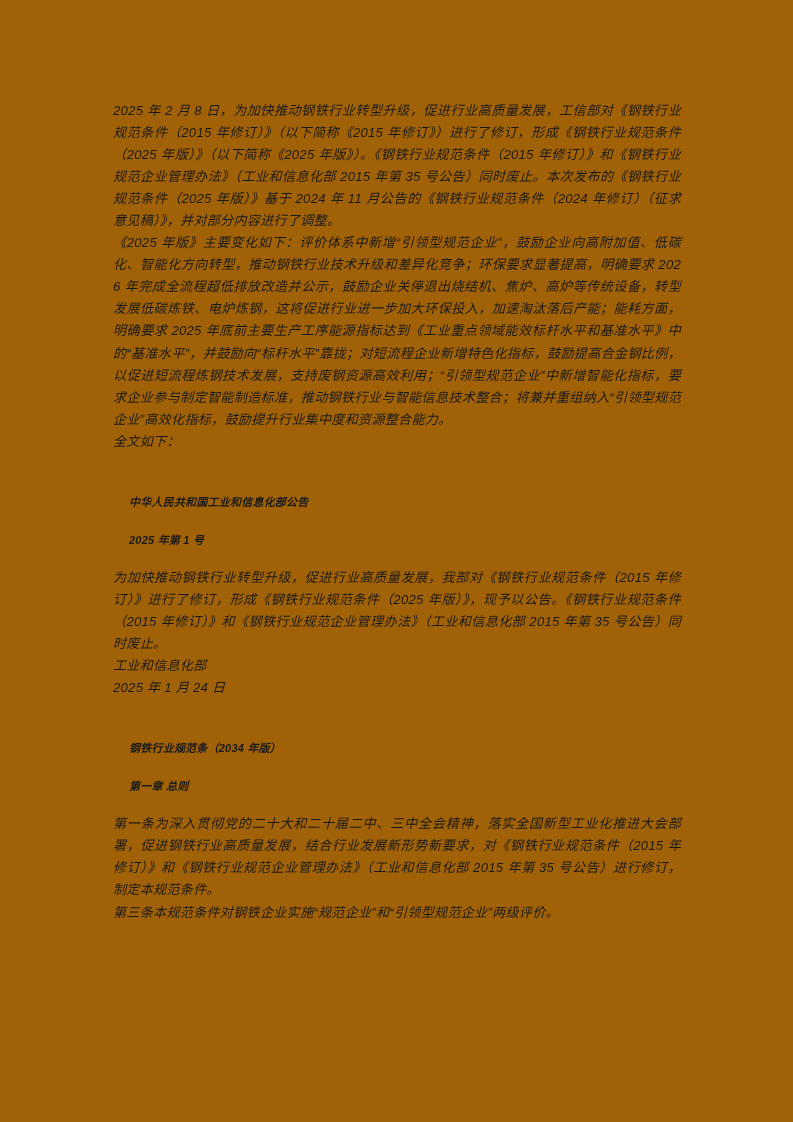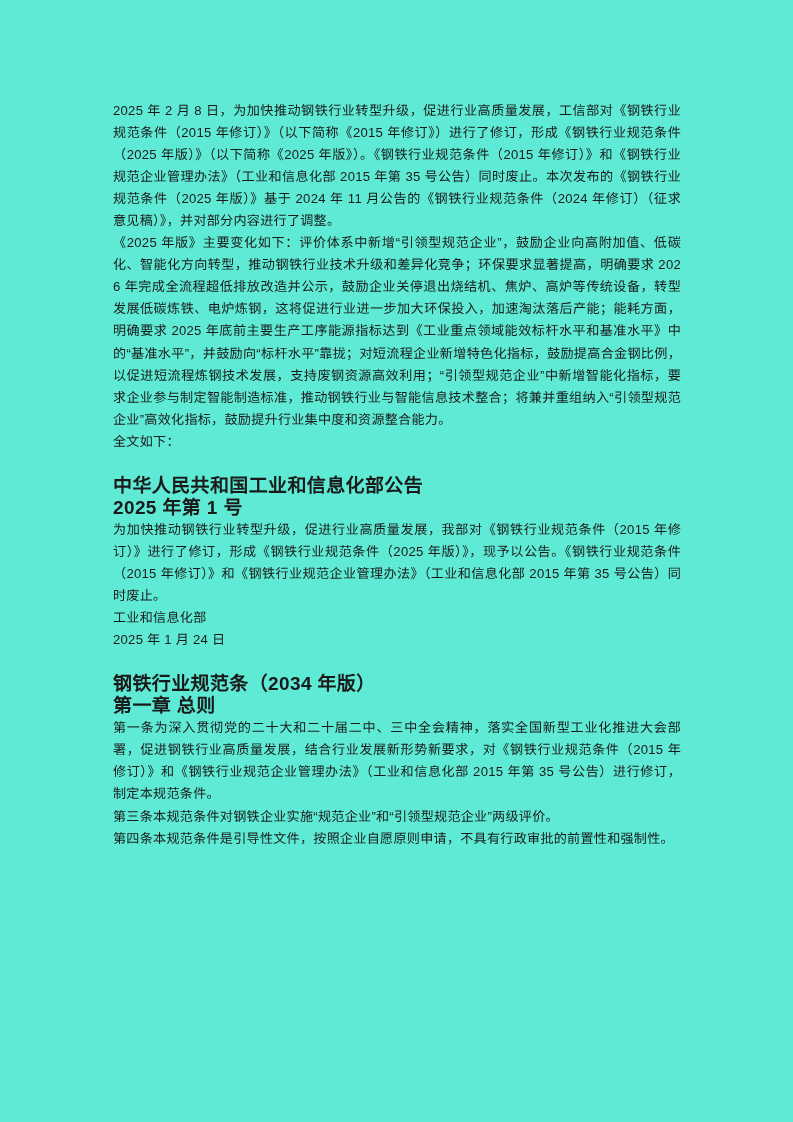--- a/index.html
+++ b/index.html
@@ -15,42 +15,43 @@
     color: #1a1a1a;
     overflow: hidden;
     position: relative;
   }
   .page {
     position: absolute;
     left: 0;
     top: 0;
     width: 793px;
     height: 1122px;
-    background: #5eead4;
+    background: #a16207;
     box-sizing: border-box;
+    font-style: italic;
   }
   .content {
     position: absolute;
     left: 113px;
     top: 100px;
     width: 568px;
   }
   p.para {
     margin: 0;
     font-size: 13.1px;
     line-height: 22.05px;
     text-align: justify;
     text-justify: inter-ideograph;
     letter-spacing: 0.02em;
     word-break: break-all;
     white-space: normal;
   }
   p.heading {
-    margin: 0;
-    font-size: 19px;
+    margin: 16px;
+    font-size: 11px;
     line-height: 22.05px;
     font-weight: bold;
     text-align: left;
     letter-spacing: 0.02em;
     word-break: break-all;
   }
   .spacer {
     height: 22.05px;
     line-height: 22.05px;
     font-size: 13.1px;
@@ -84,18 +85,17 @@
 
     <p class="heading">钢铁行业规范条（2034 年版）</p>
 
     <p class="heading">第一章 总则</p>
 
     <p class="para">第一条为深入贯彻党的二十大和二十届二中、三中全会精神，落实全国新型工业化推进大会部署，促进钢铁行业高质量发展，结合行业发展新形势新要求，对《钢铁行业规范条件（2015 年修订）》和《钢铁行业规范企业管理办法》（工业和信息化部 2015 年第 35 号公告）进行修订，制定本规范条件。</p>
 
 
     <p class="para">第三条本规范条件对钢铁企业实施“规范企业”和“引领型规范企业”两级评价。</p>
 
-    <p class="para">第四条本规范条件是引导性文件，按照企业自愿原则申请，不具有行政审批的前置性和强制性。</p>
 
 
 
   </div>
 </div>
 
 </body></html>

